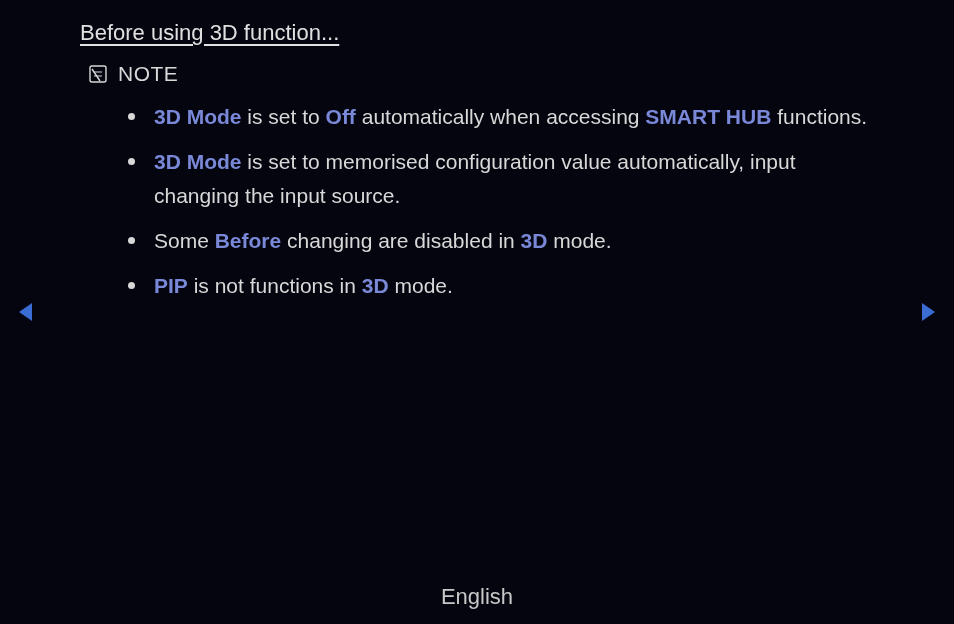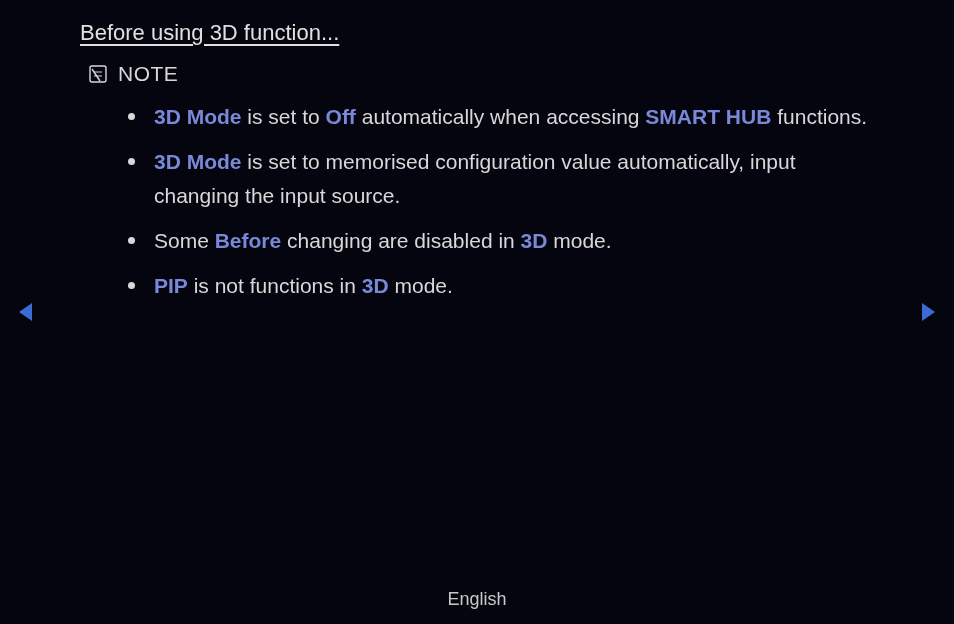--- a/index.html
+++ b/index.html
@@ -87,21 +87,21 @@
     }
     .nav-right {
       right: 14px;
     }
     .footer-lang {
       position: absolute;
       bottom: 14px;
       left: 0;
       right: 0;
       text-align: center;
-      font-size: 18px;
+      font-size: 22px;
       color: #c8c8c8;
     }
   </style>
 </head>
 <body>
 
 <div class="content">
   <h1 class="heading">Before using 3D function...</h1>
 
   <div class="note-row">

